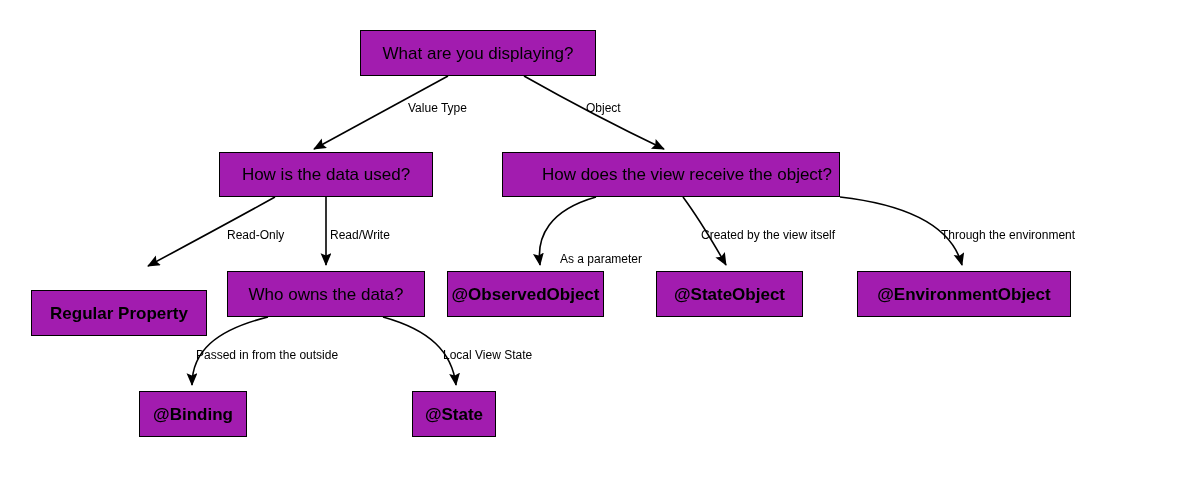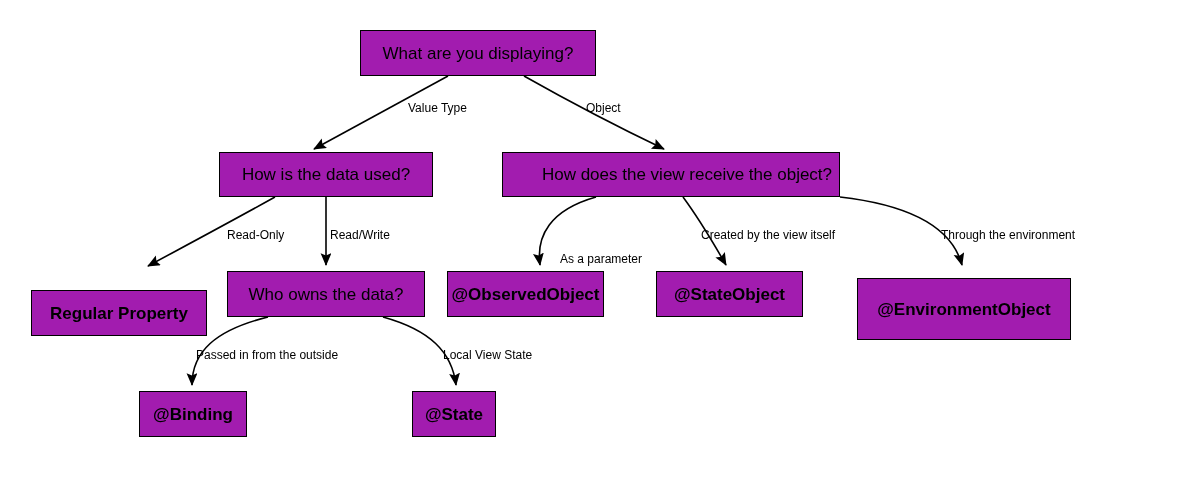--- a/index.html
+++ b/index.html
@@ -81,21 +81,21 @@
   </svg>
 
   <div id="node-layer">
       <div class="node decision" style="left: 360px; top: 30px; width: 236px; height: 46px;">What are you displaying?</div>
       <div class="node decision" style="left: 219px; top: 152px; width: 214px; height: 45px;">How is the data used?</div>
       <div class="node decision" style="left: 502px; top: 152px; width: 338px; height: 45px; padding-left: 32px;">How does the view receive the object?</div>
       <div class="node terminal" style="left: 31px; top: 271px; width: 176px; height: 46px; margin-top: 19px;">Regular Property</div>
       <div class="node decision" style="left: 227px; top: 271px; width: 198px; height: 46px;">Who owns the data?</div>
       <div class="node terminal" style="left: 447px; top: 271px; width: 157px; height: 46px;">@ObservedObject</div>
       <div class="node terminal" style="left: 656px; top: 271px; width: 147px; height: 46px;">@StateObject</div>
-      <div class="node terminal" style="left: 857px; top: 278px; width: 214px; height: 62px;">@EnvironmentObject</div>
+      <div class="node terminal" style="left: 857px; top: 271px; width: 214px; height: 46px;">@EnvironmentObject</div>
       <div class="node terminal" style="left: 139px; top: 391px; width: 108px; height: 46px;">@Binding</div>
       <div class="node terminal" style="left: 412px; top: 391px; width: 84px; height: 46px;">@State</div>
     </div>
   <div id="label-layer">
       <div class="edge-label" style="left: 408px; top: 102px;">Value Type</div>
       <div class="edge-label" style="left: 586px; top: 102px;">Object</div>
       <div class="edge-label" style="left: 227px; top: 229px;">Read-Only</div>
       <div class="edge-label" style="left: 330px; top: 229px;">Read/Write</div>
       <div class="edge-label" style="left: 560px; top: 229px; margin-top: 24px;">As a parameter</div>
       <div class="edge-label" style="left: 701px; top: 229px;">Created by the view itself</div>

